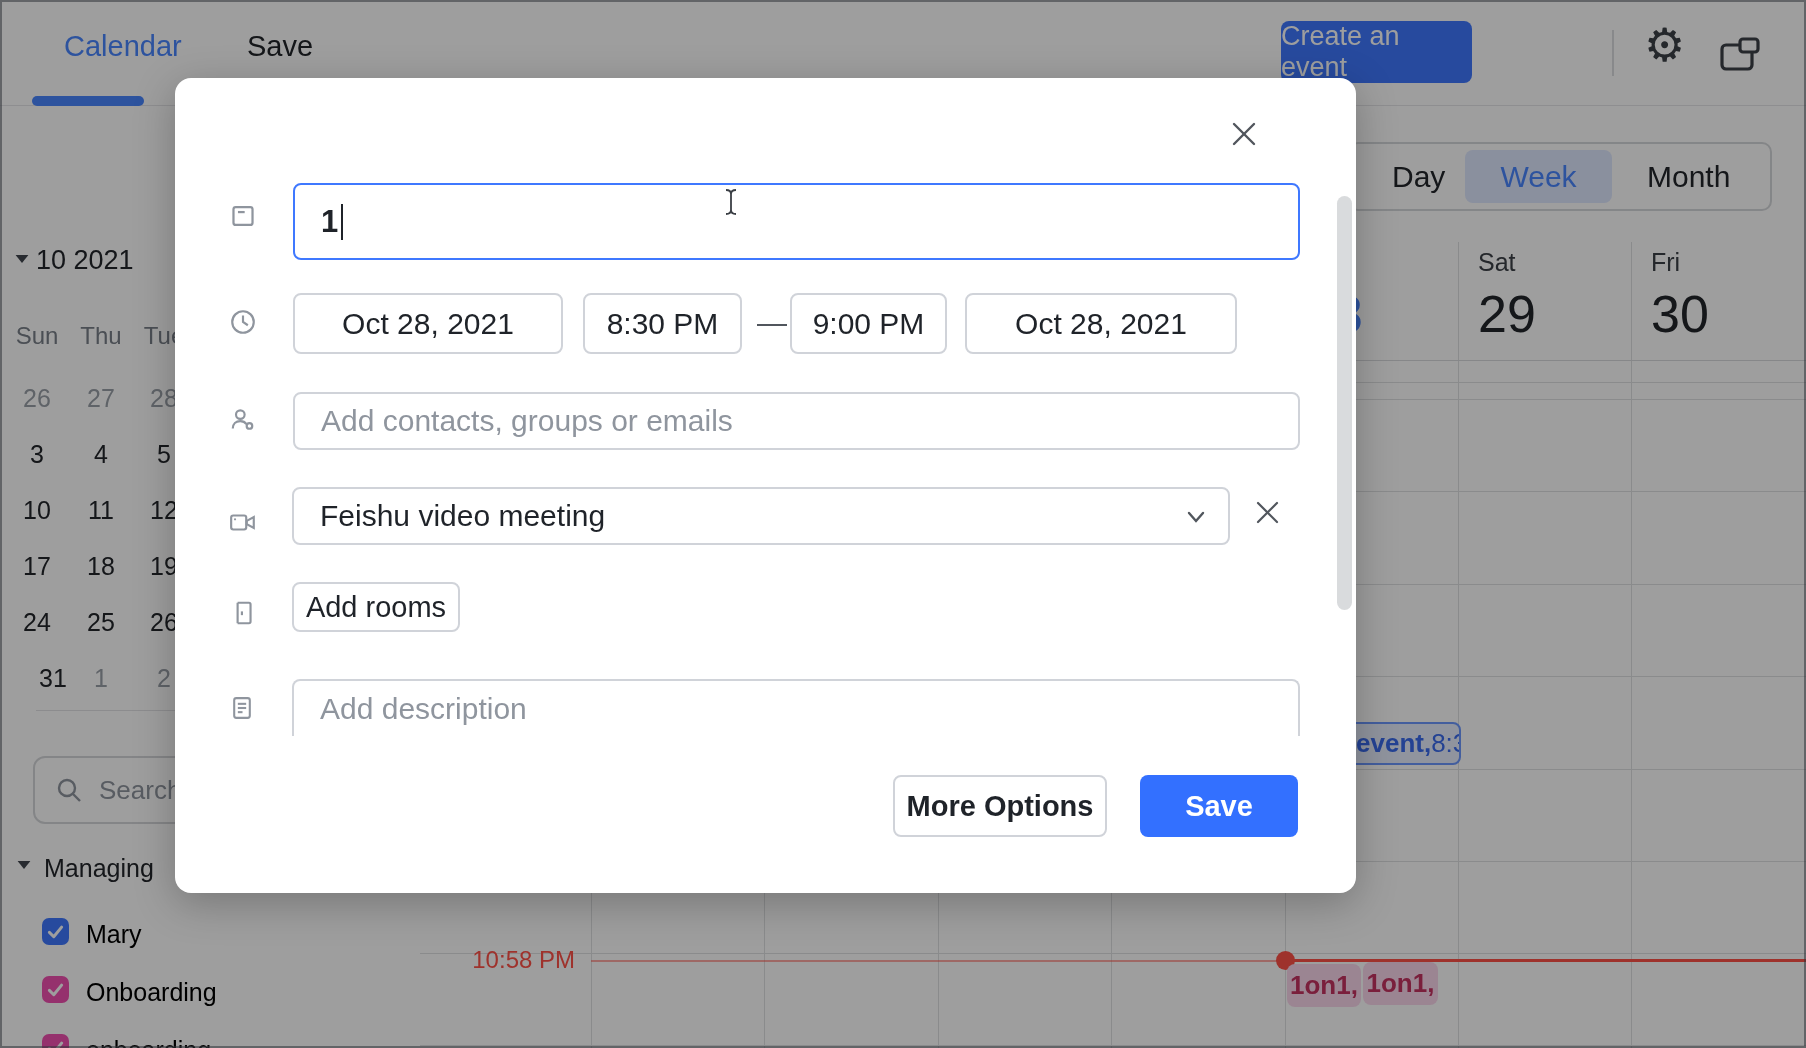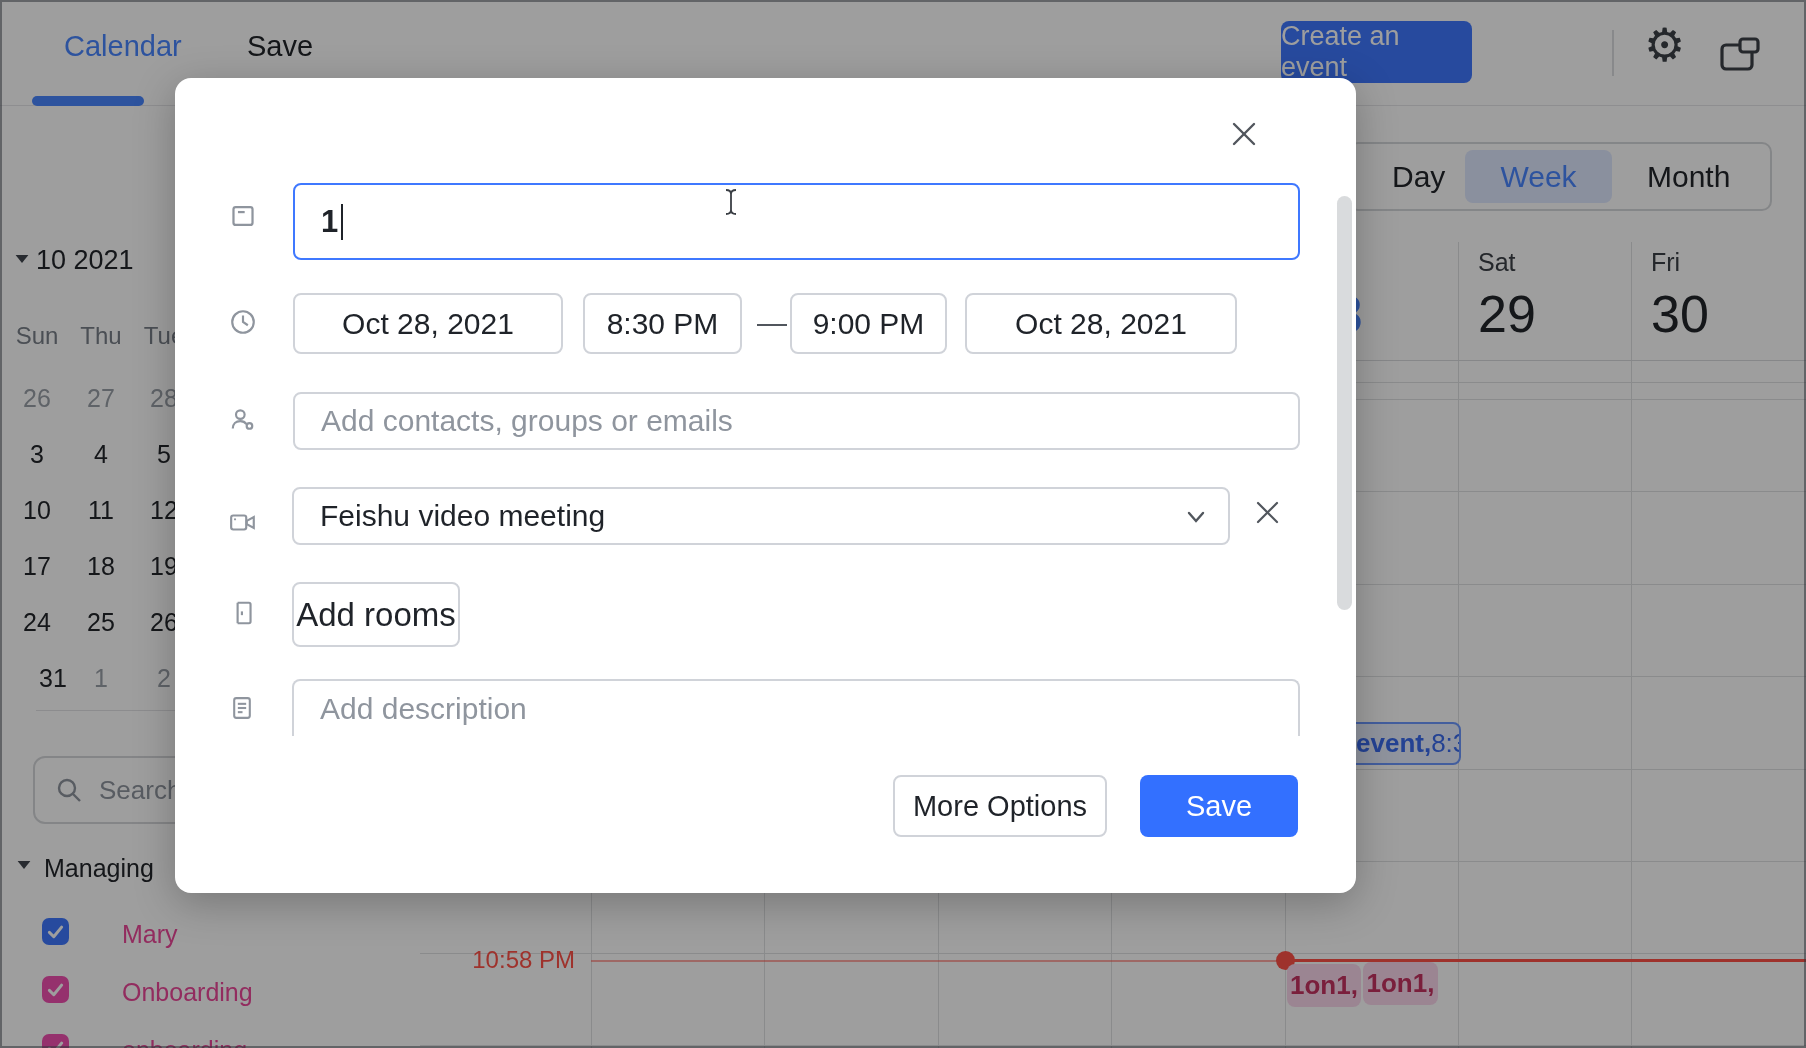--- a/index.html
+++ b/index.html
@@ -21,21 +21,21 @@
   .mc-head{color:#7a8089;font-size:24px;}
   .mc-muted{color:#9aa0a8;}
   .mc-divider{position:absolute;left:36px;top:604px;width:360px;height:1px;background:#e2e3e6;}
   .search-box{position:absolute;left:33px;top:650px;width:352px;height:64px;border:2px solid #d5d7da;border-radius:12px;background:#fff;display:flex;align-items:center;}
   .search-box input{border:none;outline:none;background:transparent;font-size:26px;color:#23262b;width:240px;font-family:"Liberation Sans",sans-serif;}
   .search-box input::placeholder{color:#8f959e;}
   .side-section{position:absolute;left:0;font-size:25px;color:#23262b;}
   .cb{position:absolute;left:42px;width:27px;height:27px;border-radius:7px;display:flex;align-items:center;justify-content:center;}
   .cb-blue{background:#3f78ff;}
   .cb-pink{background:#f050b0;}
-  .cb-label{position:absolute;left:86px;font-size:25px;color:#ec4899;white-space:nowrap;margin-left:36px;}
+  .cb-label{position:absolute;left:86px;font-size:25px;color:#000000;white-space:nowrap;}
   .week-area{position:absolute;left:420px;top:106px;width:1386px;height:942px;background:#fff;}
   .switcher{position:absolute;left:1348px;top:142px;width:420px;height:65px;border:2px solid #d6d8db;border-radius:10px;background:#fff;}
   .switch-item{position:absolute;top:0;height:65px;display:flex;align-items:center;font-size:30px;color:#23262b;}
   .switch-pill{position:absolute;left:115px;top:6px;width:147px;height:53px;border-radius:8px;background:#dfe8ff;display:flex;align-items:center;justify-content:center;font-size:30px;color:#4a86ff;}
   .day-label{position:absolute;font-size:25px;color:#3d4147;}
   .day-num{position:absolute;font-size:52px;color:#23262b;}
   .day-num.today{color:#4a86ff;}
   .gridline{position:absolute;background:#dfe0e3;}
   .now-label{position:absolute;left:455px;top:946px;width:120px;text-align:right;font-size:24px;color:#ff5147;}
   .now-line-faded{position:absolute;left:591px;top:960px;width:694px;height:2px;background:rgba(255,81,71,0.5);}
@@ -50,24 +50,24 @@
   .close-x{position:absolute;left:1055px;top:42px;width:28px;height:28px;cursor:pointer;}
   .m-icon{position:absolute;left:54px;width:28px;height:28px;color:#8f959e;}
   .field{position:absolute;box-sizing:border-box;background:#fff;border:2px solid #d0d3d9;border-radius:8px;font-size:30px;color:#1f2329;display:flex;align-items:center;}
   .field.centered{justify-content:center;}
   .title-input{left:118px;top:105px;width:1007px;height:77px;border-color:#3f78ff;padding-left:26px;font-weight:600;font-size:31px;}
   .caret-bar{display:inline-block;width:2px;height:36px;background:#1f2329;margin-left:3px;}
   .placeholder{color:#8f959e;font-weight:normal;}
   .dash{position:absolute;left:578px;top:228px;width:38px;text-align:center;font-size:30px;color:#51565d;}
   .select-chevron{position:absolute;left:1008px;top:428px;}
   .remove-x{position:absolute;left:1079px;top:421px;width:27px;height:27px;cursor:pointer;}
-  .rooms-btn{left:117px;top:504px;width:168px;height:65px;justify-content:center;font-size:33px;}
+  .rooms-btn{left:117px;top:504px;width:168px;height:50px;justify-content:center;font-size:29px;}
   .desc-field{left:117px;top:601px;width:1008px;height:57px;border-bottom:none;border-radius:8px 8px 0 0;padding-left:26px;}
   .m-scrollbar{position:absolute;left:1162px;top:118px;width:15px;height:414px;border-radius:8px;background:#d9dbdd;}
-  .btn{position:absolute;box-sizing:border-box;border-radius:8px;font-size:29px;display:flex;align-items:center;justify-content:center;cursor:pointer;}
+  .btn{position:absolute;box-sizing:border-box;border-radius:8px;font-size:29px;display:flex;align-items:center;justify-content:center;cursor:pointer;font-weight:bold;}
   .btn-outline{left:718px;top:697px;width:214px;height:62px;border:2px solid #d0d3d9;color:#1f2329;background:#fff;}
   .btn-primary{left:965px;top:697px;width:158px;height:62px;background:#3370ff;color:#fff;}
   .ibeam{position:absolute;left:548px;top:110px;}
   .frame{position:absolute;inset:0;border:2px solid rgba(50,53,59,0.55);z-index:40;pointer-events:none;}
   svg{display:block;}
 </style>
 </head>
 <body>
 
 <div class="screen">

